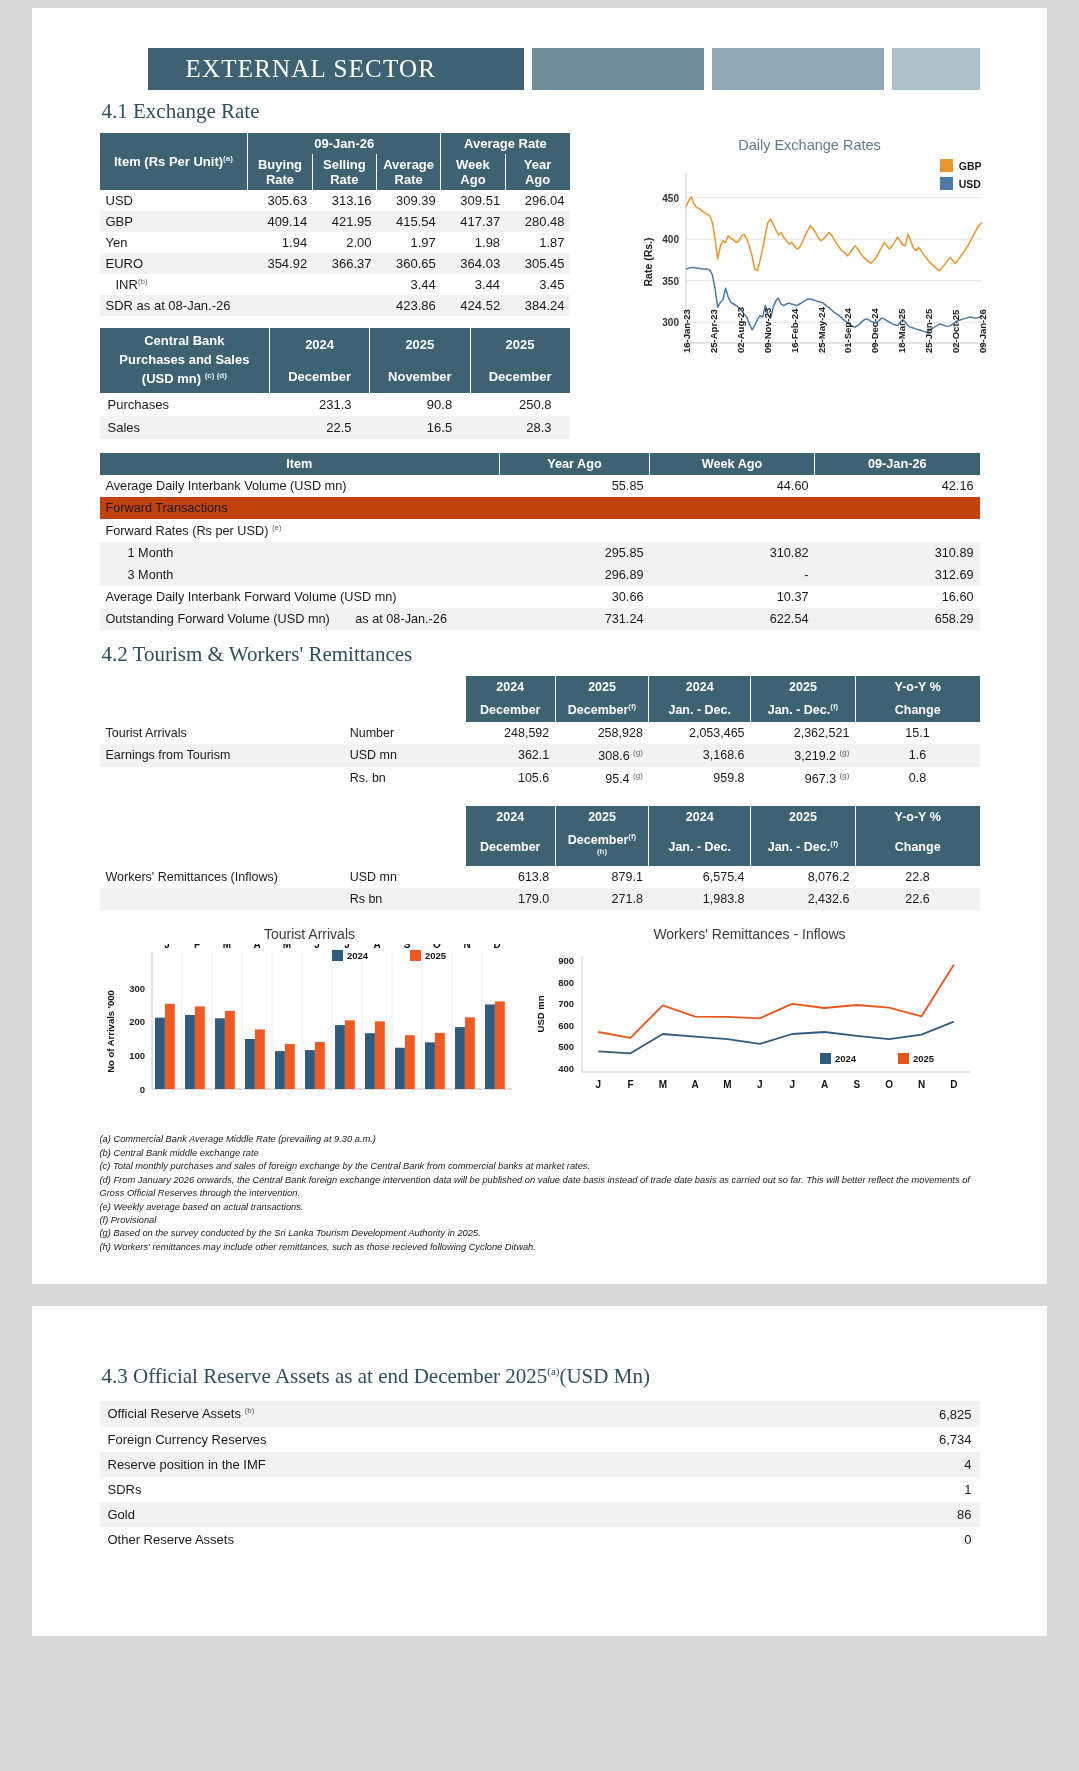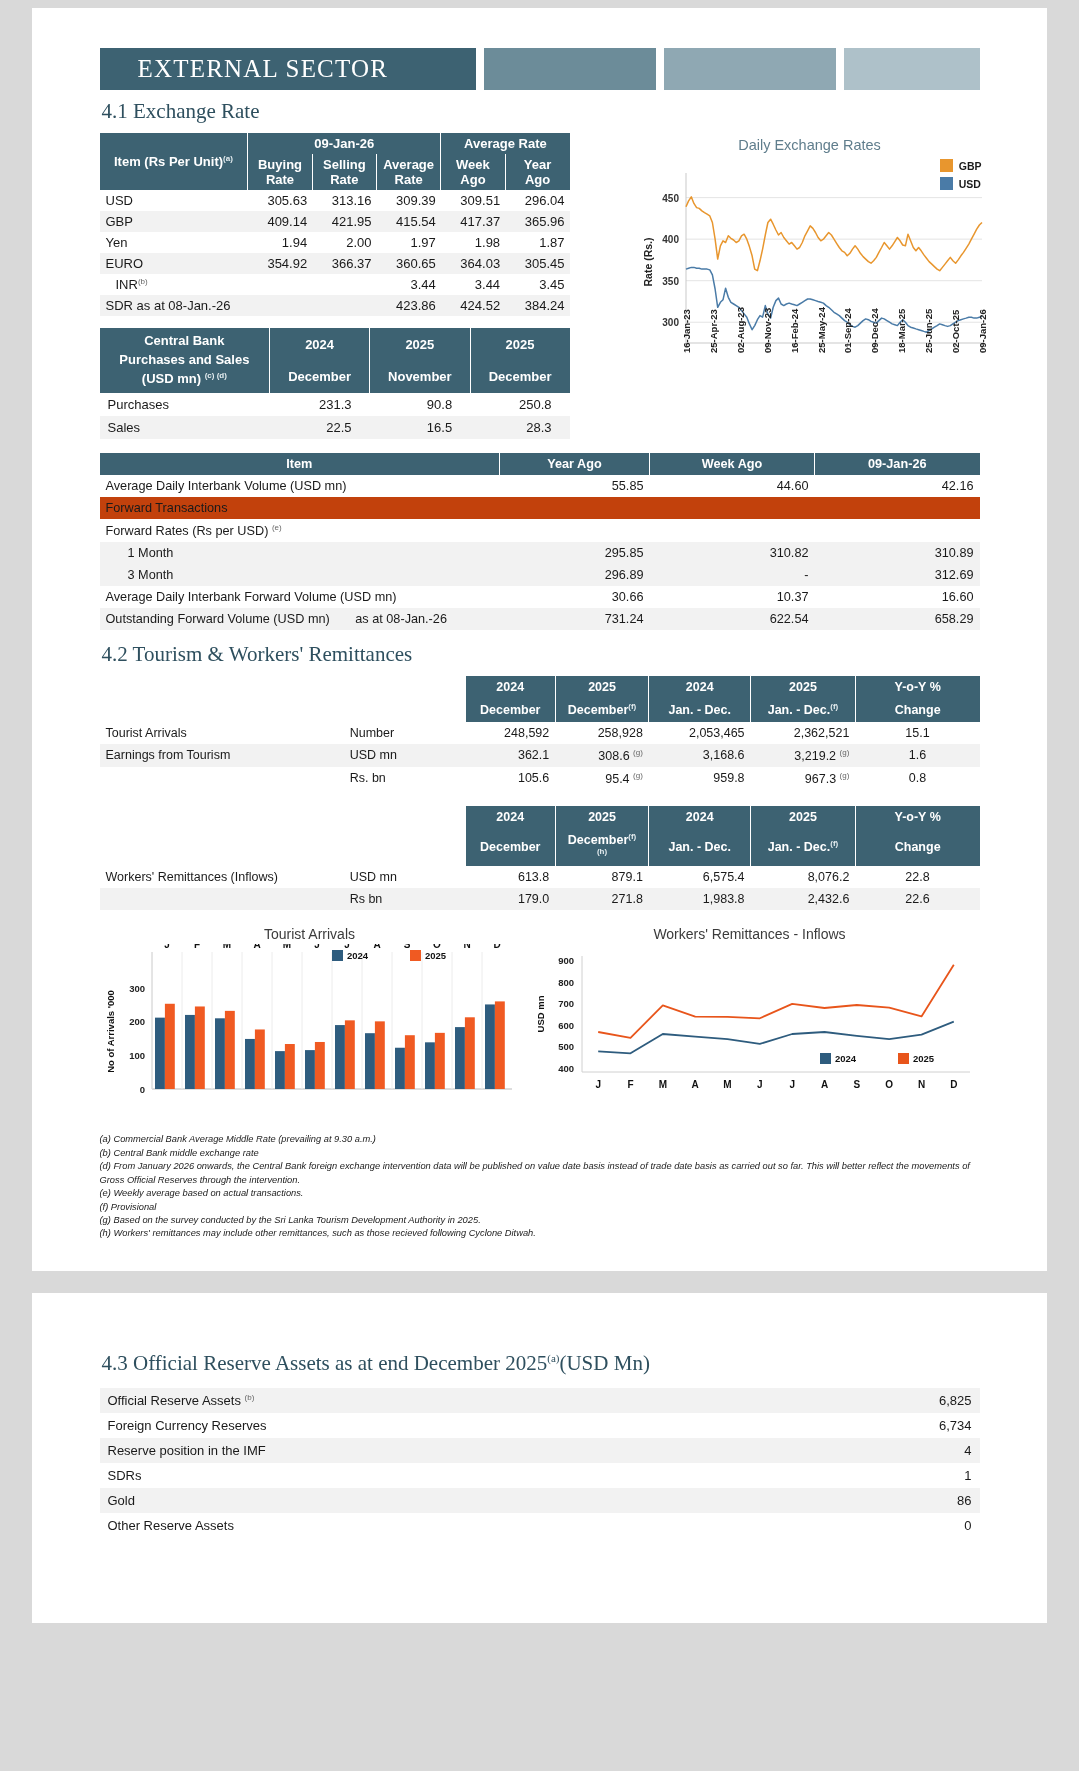--- a/index.html
+++ b/index.html
@@ -13,21 +13,21 @@
   .page {
     background: #ffffff;
     margin: 0 auto;
     position: relative;
   }
   .page1 { width: 1015px; margin: 8px auto 0; padding: 40px 0 30px; }
   .page2 { width: 1015px; margin: 22px auto 0; padding: 40px 0 30px; min-height: 330px; }
   .inner { width: 880px; margin: 0 auto; position: relative; }
 
   
-  .banner { display:flex; height: 42px; gap: 8px; }
+  .banner { display:flex; height: 42px; gap: 8px; margin-left: 48px; }
   .banner .b1 { flex: 0 0 376px; background:#3d6272; display:flex; align-items:center; }
   .banner .b1 h1 {
     margin:0; padding-left: 38px; color:#fff;
     font-family:"Liberation Serif", serif; font-size: 25px; font-weight:normal;
     letter-spacing: 1.2px;
   }
   .banner .b2 { flex: 0 0 172px; background:#6c8c99; }
   .banner .b3 { flex: 0 0 172px; background:#8fa8b3; }
   .banner .b4 { flex: 1 1 auto; background:#aec1c9; }
 
@@ -146,21 +146,21 @@
         <td class="num">309.39</td>
         <td class="num">309.51</td>
         <td class="num">296.04</td>
       </tr>
       <tr class="zebra">
         <td class="item">GBP</td>
         <td class="num">409.14</td>
         <td class="num">421.95</td>
         <td class="num">415.54</td>
         <td class="num">417.37</td>
-        <td class="num">365.96</td>
+        <td class="num">280.48</td>
       </tr>
       <tr>
         <td class="item">Yen</td>
         <td class="num">1.94</td>
         <td class="num">2.00</td>
         <td class="num">1.97</td>
         <td class="num">1.98</td>
         <td class="num">1.87</td>
       </tr>
       <tr class="zebra">
@@ -549,20 +549,21 @@
             <text x="315" y="118" font-size="9.5" font-weight="bold" fill="#111">2024</text>
             <rect x="378" y="109" width="11" height="11" fill="#E8551B"></rect>
             <text x="393" y="118" font-size="9.5" font-weight="bold" fill="#111">2025</text>
           </svg>
     </div>
   </div>
 
   <div class="notes">
     <div>(a) Commercial Bank Average Middle Rate (prevailing at 9.30 a.m.)</div>
     <div>(b) Central Bank middle exchange rate</div>
+    <div>(c) Total monthly purchases and sales of foreign exchange by the Central Bank from commercial banks at market rates.</div>
     <div>(d) From January 2026 onwards, the Central Bank foreign exchange intervention data will be published on value date basis instead of trade date basis as carried out so far. This will better reflect the movements of Gross Official Reserves through the intervention.</div>
     <div>(e) Weekly average based on actual transactions.</div>
     <div>(f) Provisional</div>
     <div>(g) Based on the survey conducted by the Sri Lanka Tourism Development Authority in 2025.</div>
     <div>(h) Workers' remittances may include other remittances, such as those recieved following Cyclone Ditwah.</div>
   </div>
 
  </div>
 </div>
 

